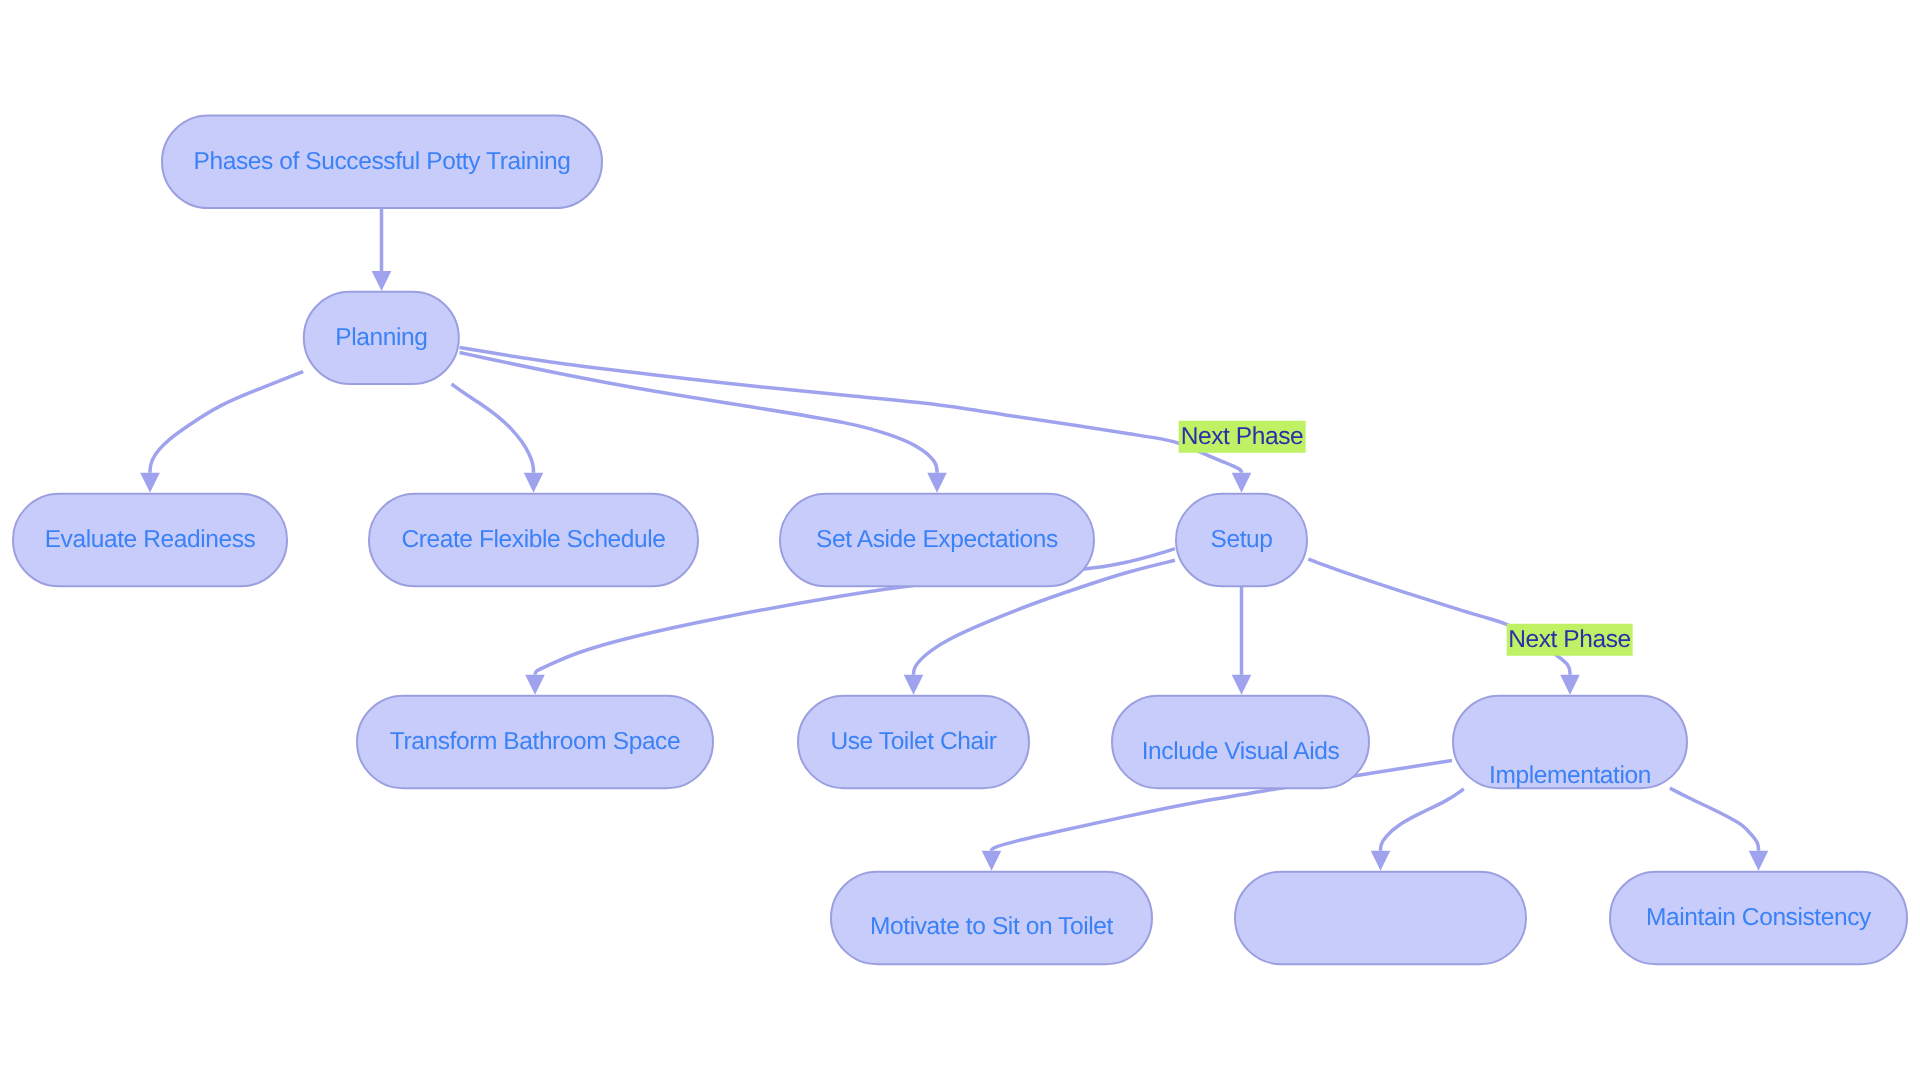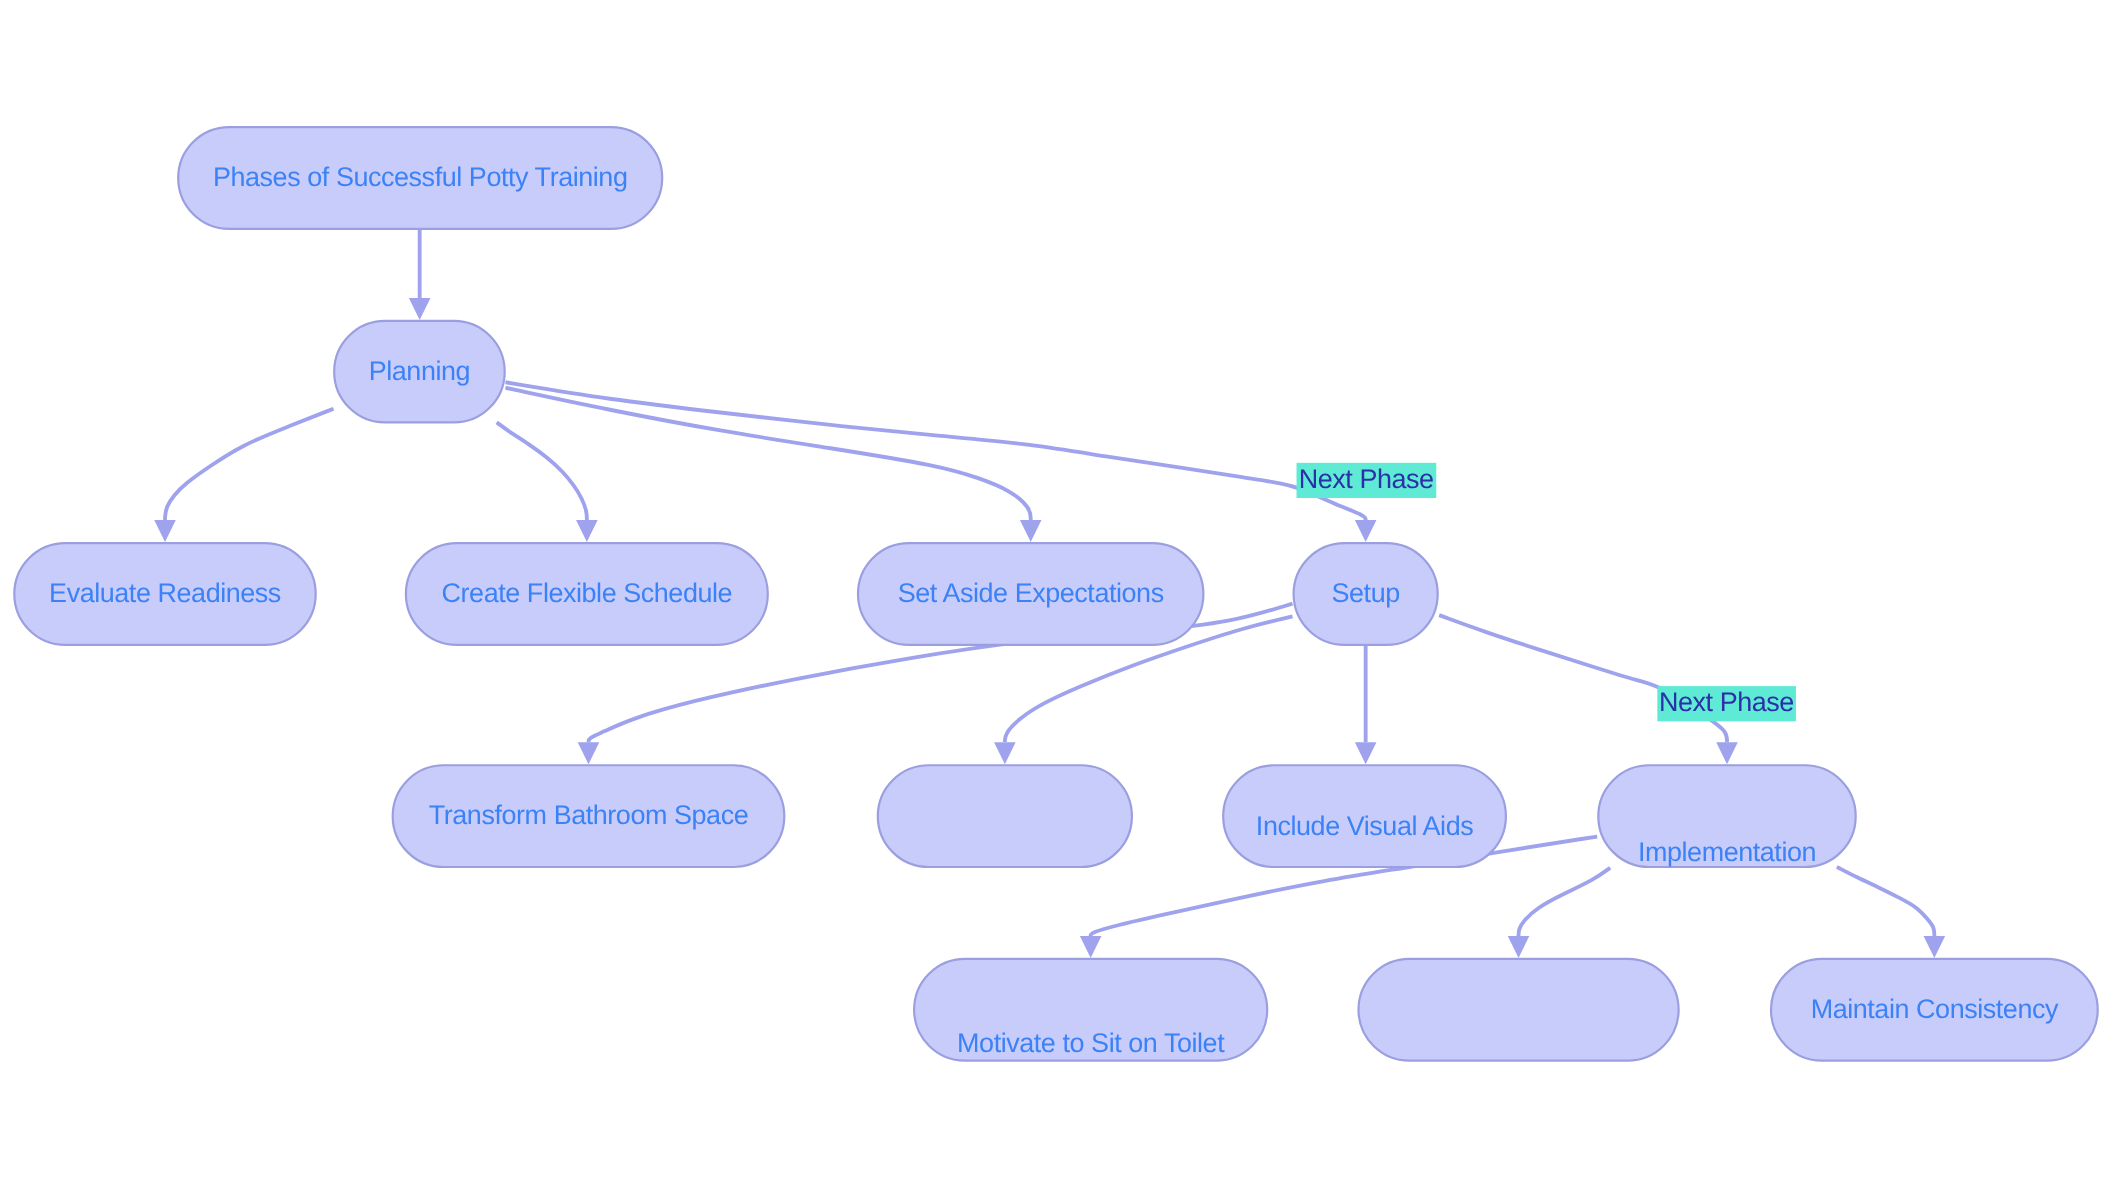--- a/index.html
+++ b/index.html
@@ -10,21 +10,21 @@
   #canvas { position:relative; width:1920px; height:1083px; }
   #graph { position:absolute; left:0; top:0; width:1920px; height:1083px; }
   .edge-path  { fill:none; stroke:#9fa3ee; stroke-width:3.5px; }
   .arrowhead  { fill:#9fa3ee; stroke:none; }
   .node-shape { fill:#c8ccfa; stroke:#9b9fe0; stroke-width:2px; }
   .node { position:absolute; box-sizing:border-box; display:flex;
           align-items:center; justify-content:center; }
   .node-label { color:#3b82f6; font-size:24.5px; line-height:1; white-space:nowrap;
                 letter-spacing:-0.4px; position:relative; top:0.6px; }
   .edge-label { position:absolute; transform:translate(-50%,-50%);
-                background:#5eead4; padding:4px 2px; }
+                background:#bef264; padding:4px 2px; }
   .edge-label-text { color:#2b2fa8; font-size:24.5px; line-height:1; white-space:nowrap;
                      letter-spacing:-0.4px; }
 </style>
 </head>
 <body>
 
 <div id="canvas">
   <svg id="graph" width="1920" height="1083" viewBox="0 0 1920 1083">
     <g>
       <g class="edge">
@@ -106,27 +106,30 @@
     </div>
     <div class="node" style="left: 369px; top: 493.8px; width: 329px; height: 92.5px;">
       <span class="node-label">Create Flexible Schedule</span>
     </div>
     <div class="node" style="left: 1176px; top: 493.8px; width: 131px; height: 92.5px;">
       <span class="node-label">Setup</span>
     </div>
     <div class="node" style="left: 357px; top: 695.7px; width: 356px; height: 92.5px;">
       <span class="node-label">Transform Bathroom Space</span>
     </div>
+    <div class="node" style="left: 798px; top: 695.7px; width: 231px; height: 92.5px;">
+      <span class="node-label">Use Toilet Chair</span>
+    </div>
     <div class="node" style="left: 1112px; top: 695.7px; width: 257px; height: 111px;">
       <span class="node-label">Include Visual Aids</span>
     </div>
     <div class="node" style="left: 1453px; top: 695.7px; width: 234px; height: 92.5px; margin-top: 34px;">
       <span class="node-label">Implementation</span>
     </div>
-    <div class="node" style="left: 831px; top: 871.7px; width: 321px; height: 110px; margin-top: 22px;">
+    <div class="node" style="left: 831px; top: 871.7px; width: 321px; height: 110px;">
       <span class="node-label">Motivate to Sit on Toilet</span>
     </div>
     <div class="node" style="left: 1610px; top: 871.7px; width: 297px; height: 92.5px;">
       <span class="node-label">Maintain Consistency</span>
     </div>
     <div class="edge-label" style="left: 1242px; top: 436.5px;"><span class="edge-label-text">Next Phase</span></div>
     <div class="edge-label" style="left: 1569.5px; top: 639.5px;"><span class="edge-label-text">Next Phase</span></div>
 </div>
 
 </body></html>

